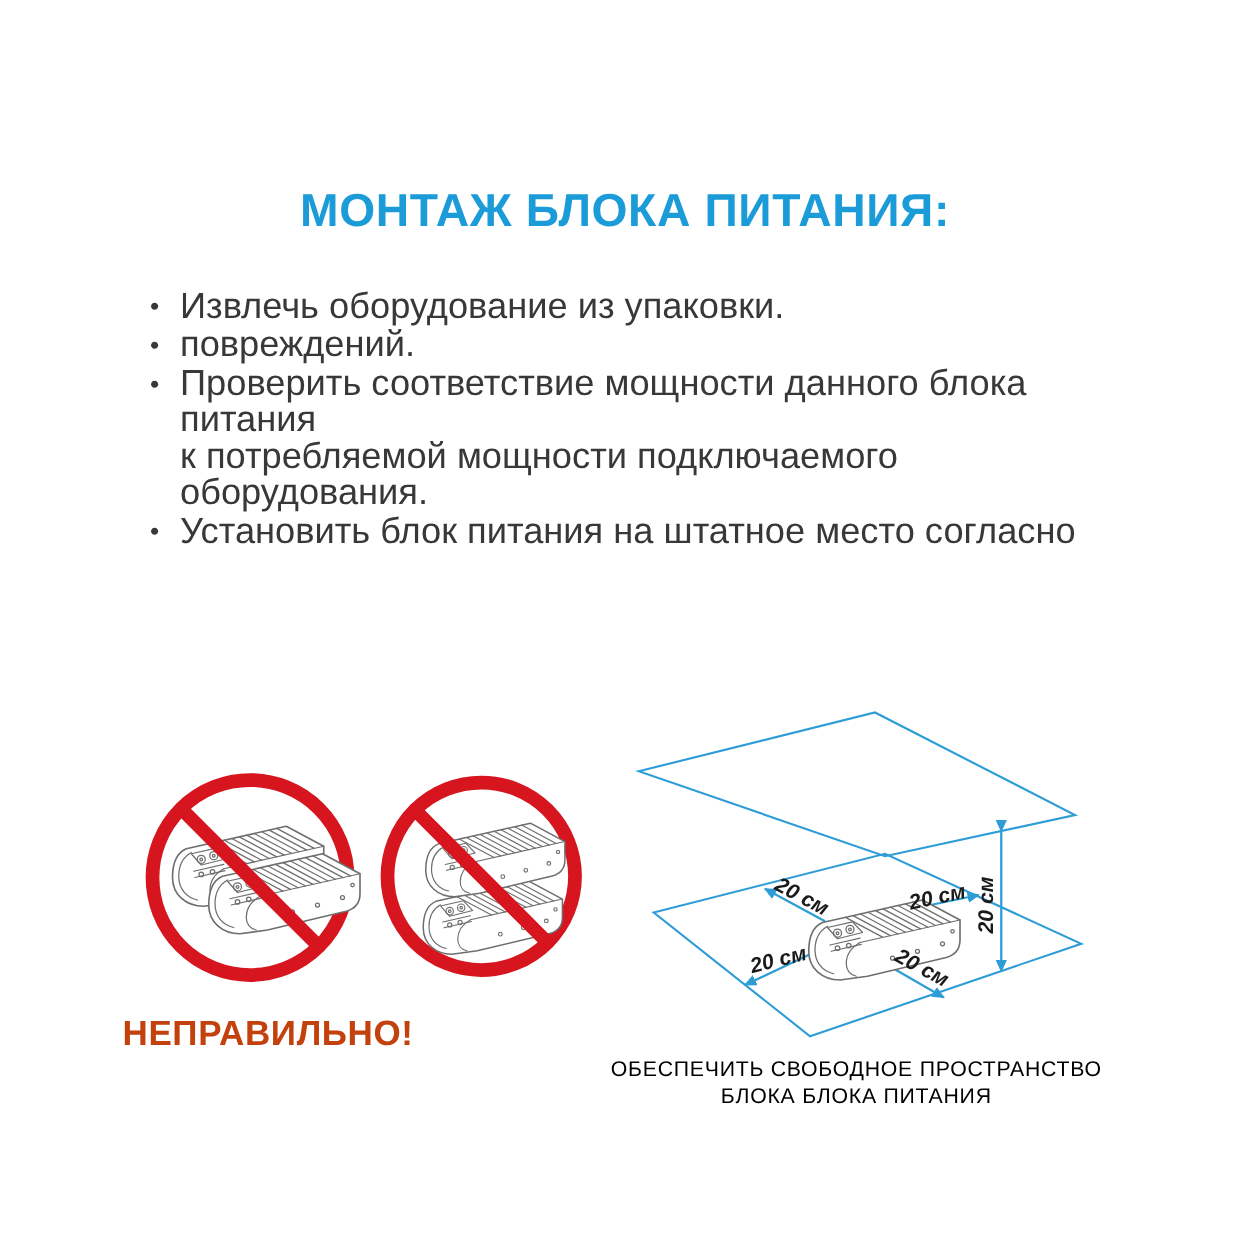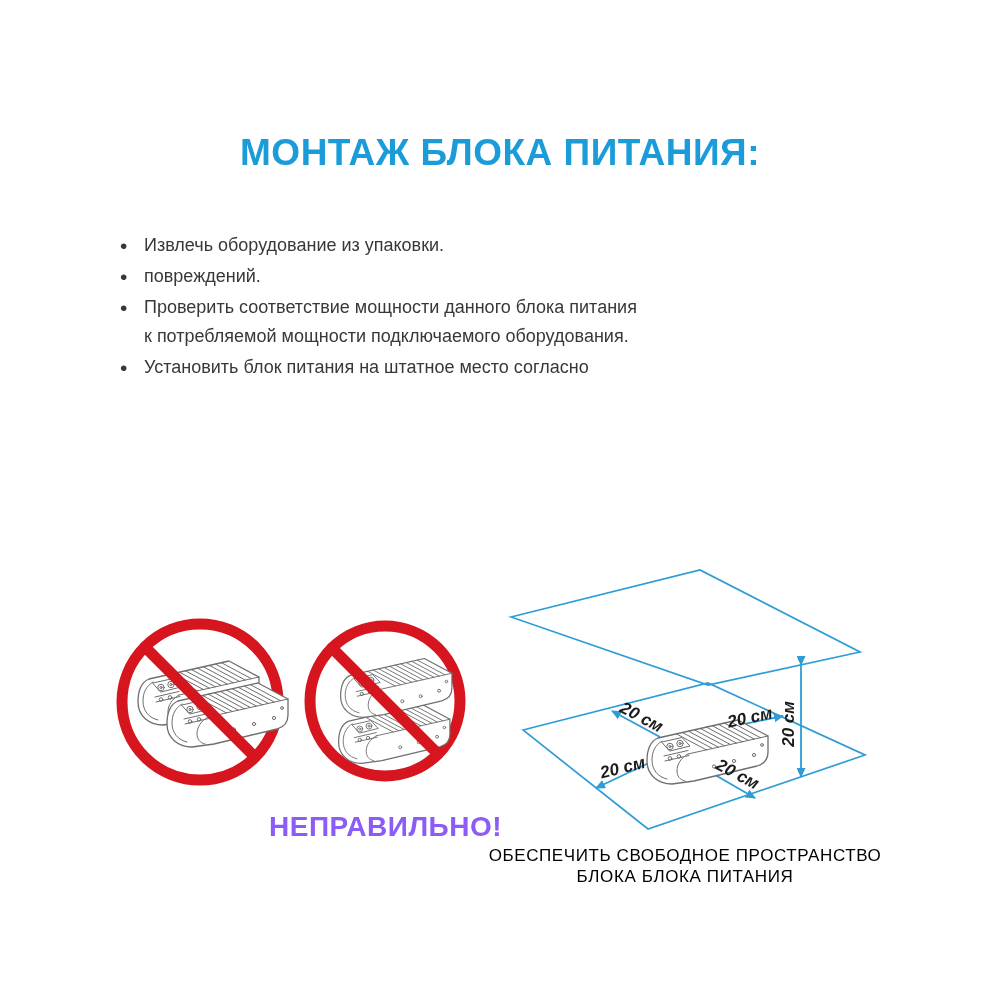--- a/index.html
+++ b/index.html
@@ -1,27 +1,27 @@
 <!DOCTYPE html>
 <html><head>
 <meta charset="utf-8">
 <style>
   html,body{margin:0;padding:0;background:#fff;}
   #page{position:relative;width:1000px;height:1000px;background:#ffffff;overflow:hidden;
         font-family:"Liberation Sans",sans-serif;}
-  .title{position:absolute;top:132px;left:0;width:1000px;text-align:center;
+  .title{position:absolute;top:148px;left:0;width:1000px;text-align:center;
          font-size:37px;font-weight:700;letter-spacing:.5px;color:#1b9cd9;}
   .instructions{position:absolute;top:231px;left:118px;width:770px;margin:0;padding:0;
-                list-style:none;color:#383838;font-size:18px;line-height:29px;}
+                list-style:none;color:#383838;font-size:29px;line-height:29px;}
   .instructions li{position:relative;padding-left:26px;margin:0 0 2px 0;}
   .instructions li::before{content:"•";position:absolute;left:2px;top:0;font-size:21px;color:#383838;}
   .li-line{display:block;}
   .li-line:empty{display:none;}
-  .wrong-label{position:absolute;top:811px;left:98px;width:404px;text-align:right;
-               font-size:28px;font-weight:800;letter-spacing:.5px;color:#8b5cf6;}
+  .wrong-label{position:absolute;top:811px;left:98px;width:404px;text-align:left;
+               font-size:28px;font-weight:800;letter-spacing:.5px;color:#c2410c;}
   .no-figures{position:absolute;left:90px;top:598px;width:420px;height:220px;}
   .clearance{position:absolute;left:488px;top:552px;width:392px;height:305px;}
   .diagram-caption{position:absolute;top:845px;left:480px;width:410px;text-align:center;
                    color:#000000;font-size:17px;line-height:21px;letter-spacing:.6px;}
   .dim-label{font-size:17px;font-weight:bold;font-style:italic;fill:#1a1a1a;}
   svg text{font-family:"Liberation Sans",sans-serif;}
 </style>
 </head>
 <body>
 

